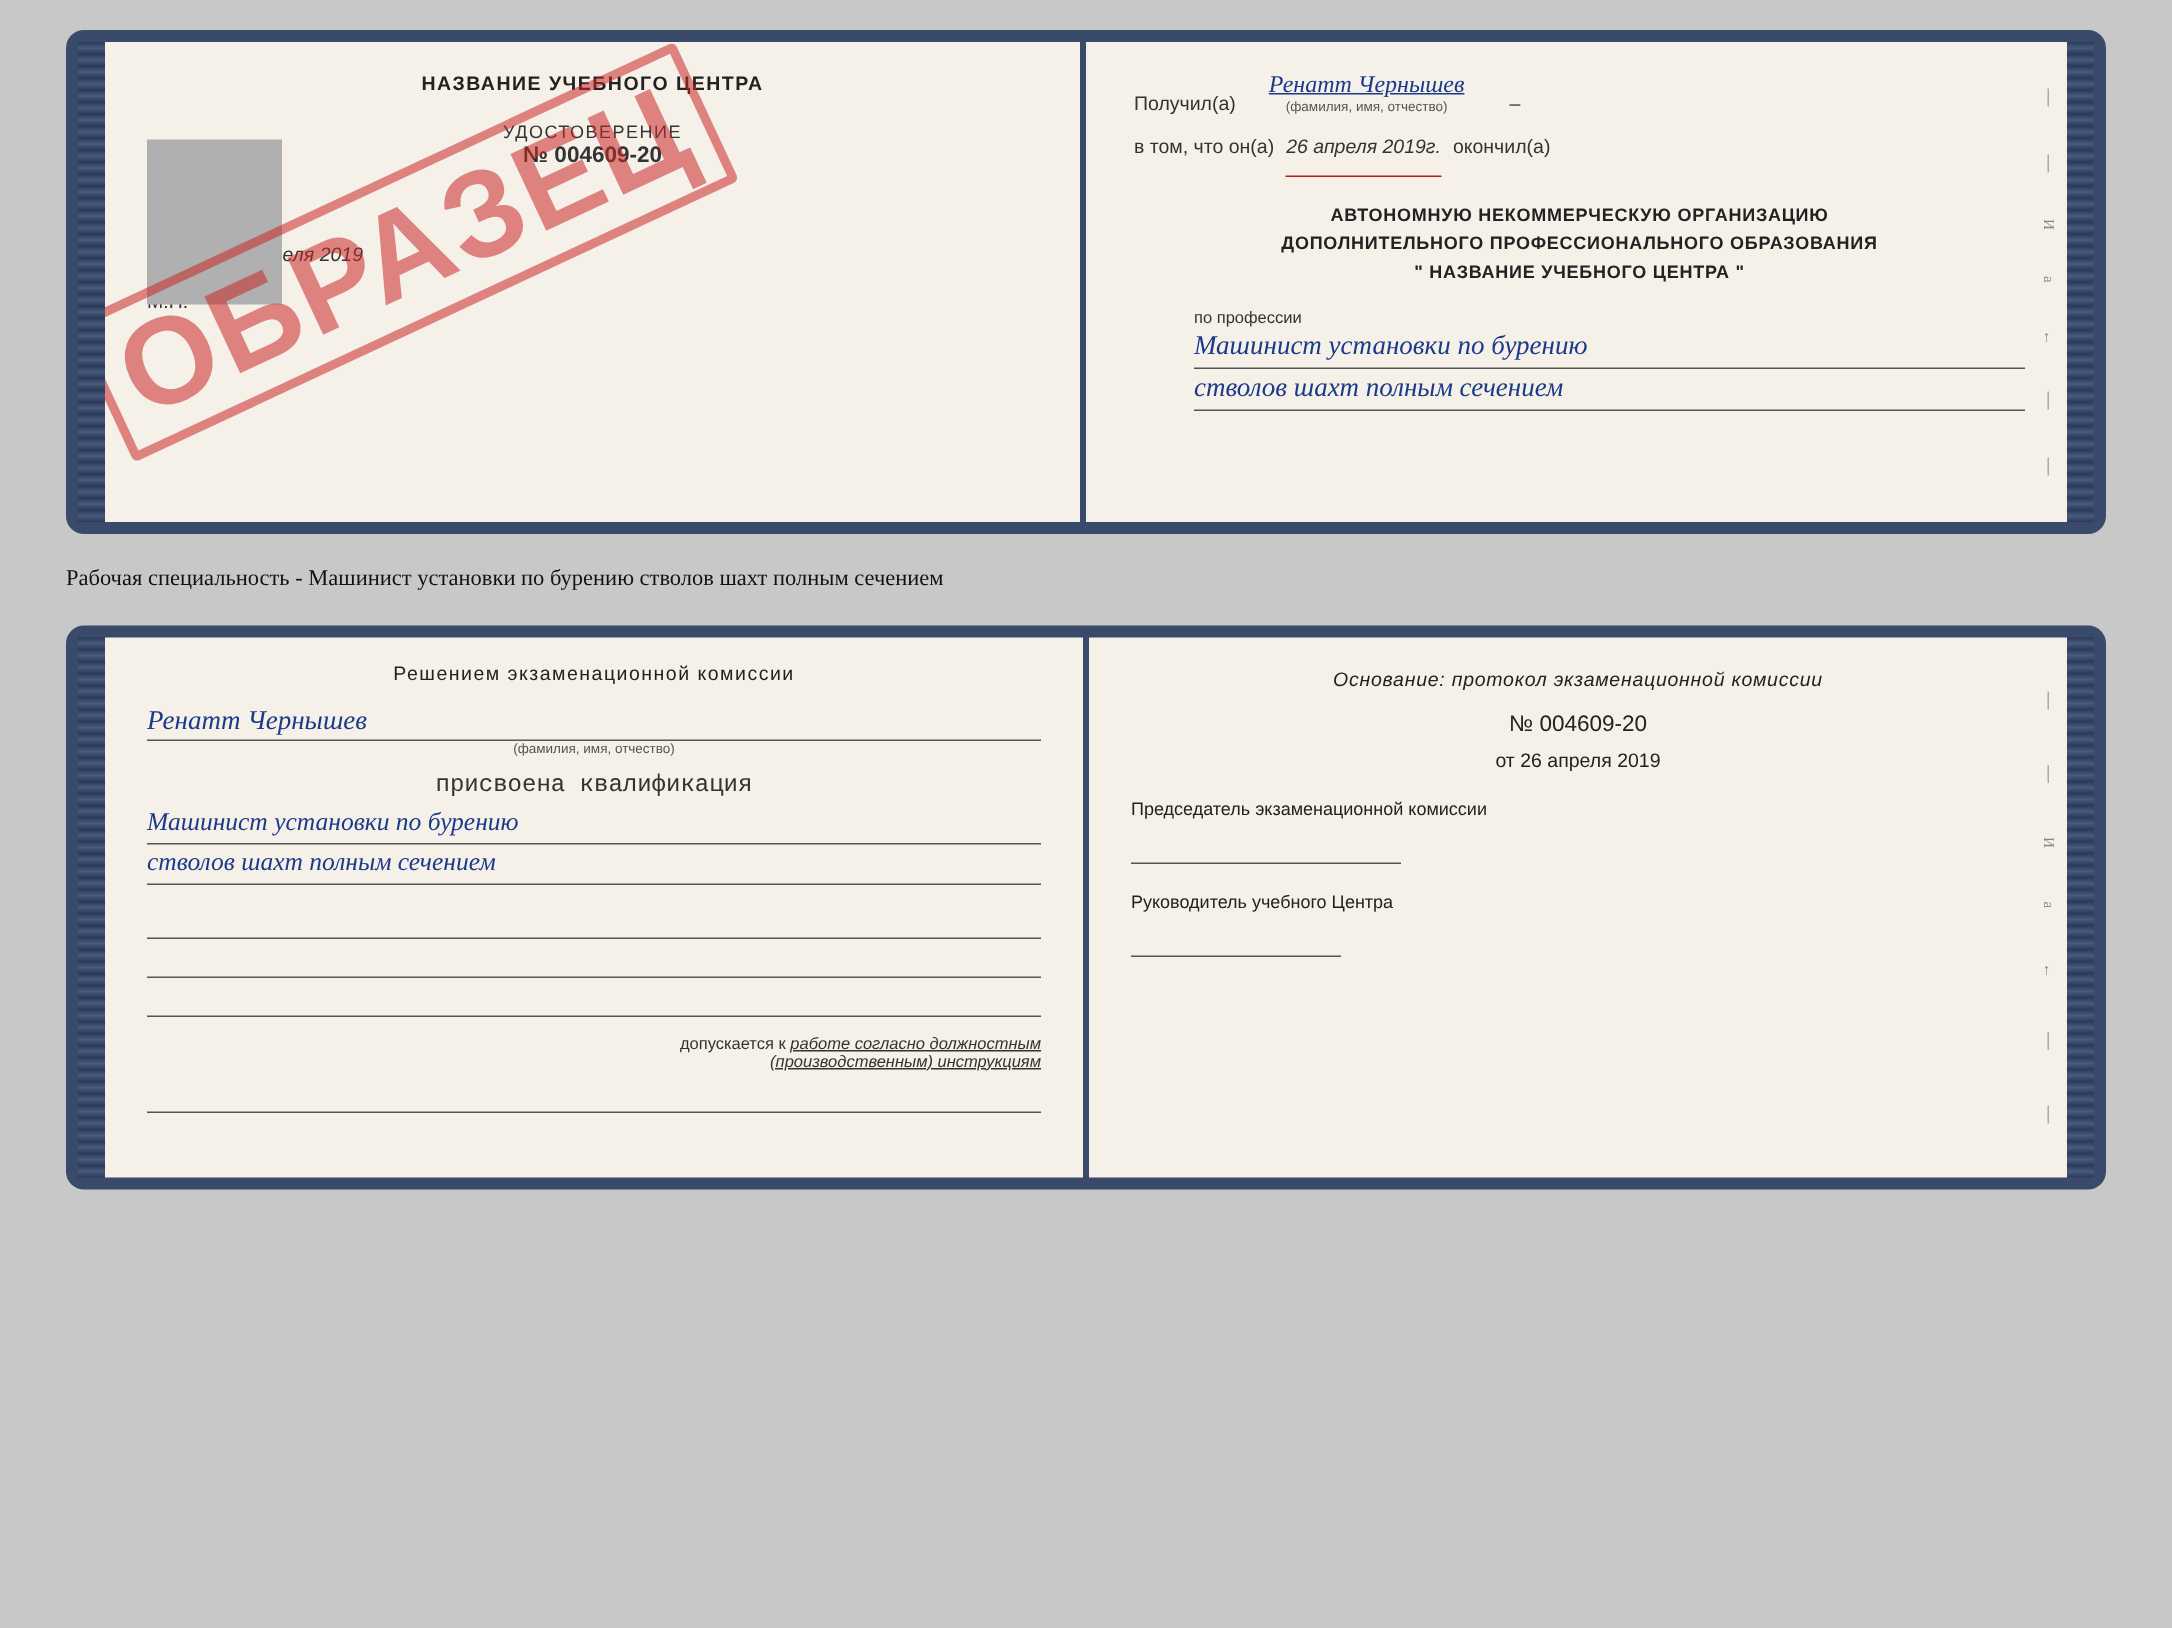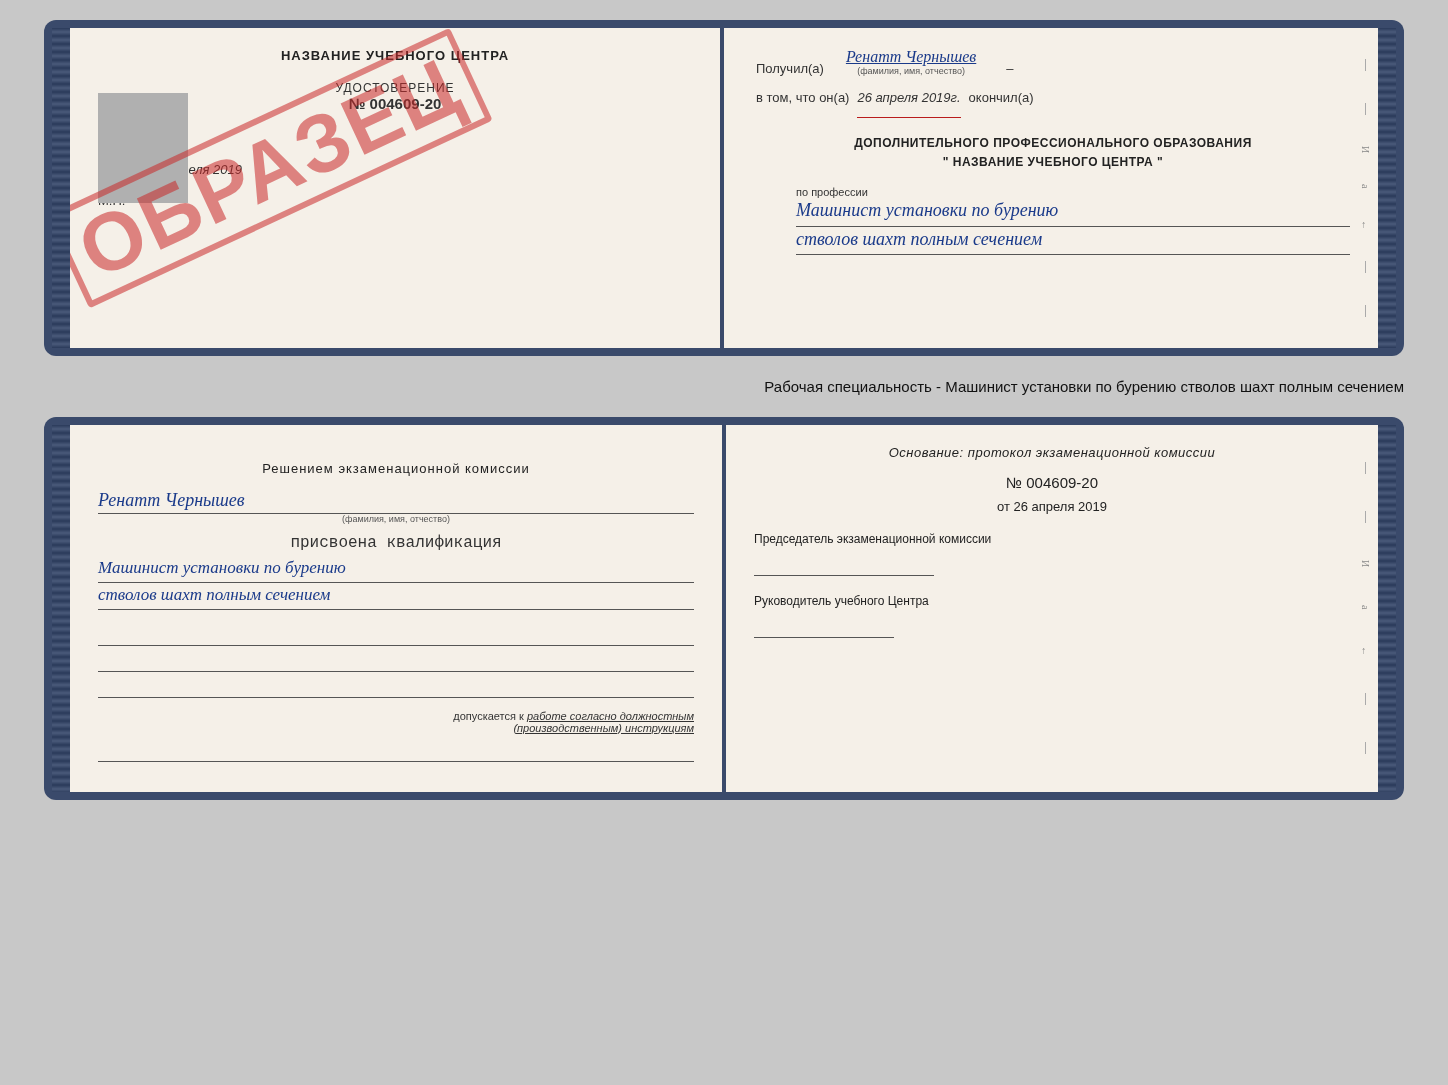--- a/index.html
+++ b/index.html
@@ -201,24 +201,23 @@
       font-style: italic;
       line-height: 1.4;
       border-bottom: 1px solid #555;
       padding-bottom: 2px;
     }
 
     
     .specialty-label {
       width: 1360px;
       font-size: 15px;
-      font-family: Liberation Sans, sans-serif;
+      font-family: Liberation Serif, serif;
       color: #111;
       padding: 4px 0;
-      text-align: right;
     }
 
     
     .bottom-left-title {
       font-size: 13px;
       font-family: Arial, sans-serif;
       color: #222;
       text-align: center;
       letter-spacing: 1px;
       margin-bottom: 14px;
@@ -407,20 +406,21 @@
       <span style="margin-left:8px;">–</span>
     </div>
 
     <div class="date-line">
       <span>в том, что он(а)</span>
       <span class="date-value" style="font-style:italic;">26 апреля 2019г.</span>
       <span>окончил(а)</span>
     </div>
 
     <div class="org-block">
+      <div>АВТОНОМНУЮ НЕКОММЕРЧЕСКУЮ ОРГАНИЗАЦИЮ</div>
       <div>ДОПОЛНИТЕЛЬНОГО ПРОФЕССИОНАЛЬНОГО ОБРАЗОВАНИЯ</div>
       <div>"   НАЗВАНИЕ УЧЕБНОГО ЦЕНТРА   "</div>
     </div>
 
     <div class="profession-block">
       <div class="profession-label">по профессии</div>
       <div class="profession-value">Машинист установки по бурению</div>
       <div class="profession-value">стволов шахт полным сечением</div>
     </div>
 
@@ -437,21 +437,21 @@
 
   <div class="spine-strip"></div>
 </div>
 
 <div class="specialty-label">Рабочая специальность - Машинист установки по бурению стволов шахт полным сечением</div>
 
 <div class="document-row">
 
   <div class="spine-strip"></div>
 
-  <div class="document-page left" style="position:relative; min-height: 360px; padding-top: 36px;">
+  <div class="document-page left" style="position:relative; min-height: 360px; padding-top: 16px;">
     <div class="bottom-left-title">Решением экзаменационной комиссии</div>
 
     <div class="bottom-name-block">
       <div class="bottom-name">Ренатт Чернышев</div>
       <div class="bottom-fio-hint">(фамилия, имя, отчество)</div>
     </div>
 
     <div class="qualification-label">присвоена квалификация</div>
 
     <div class="qualification-value">Машинист установки по бурению</div>

